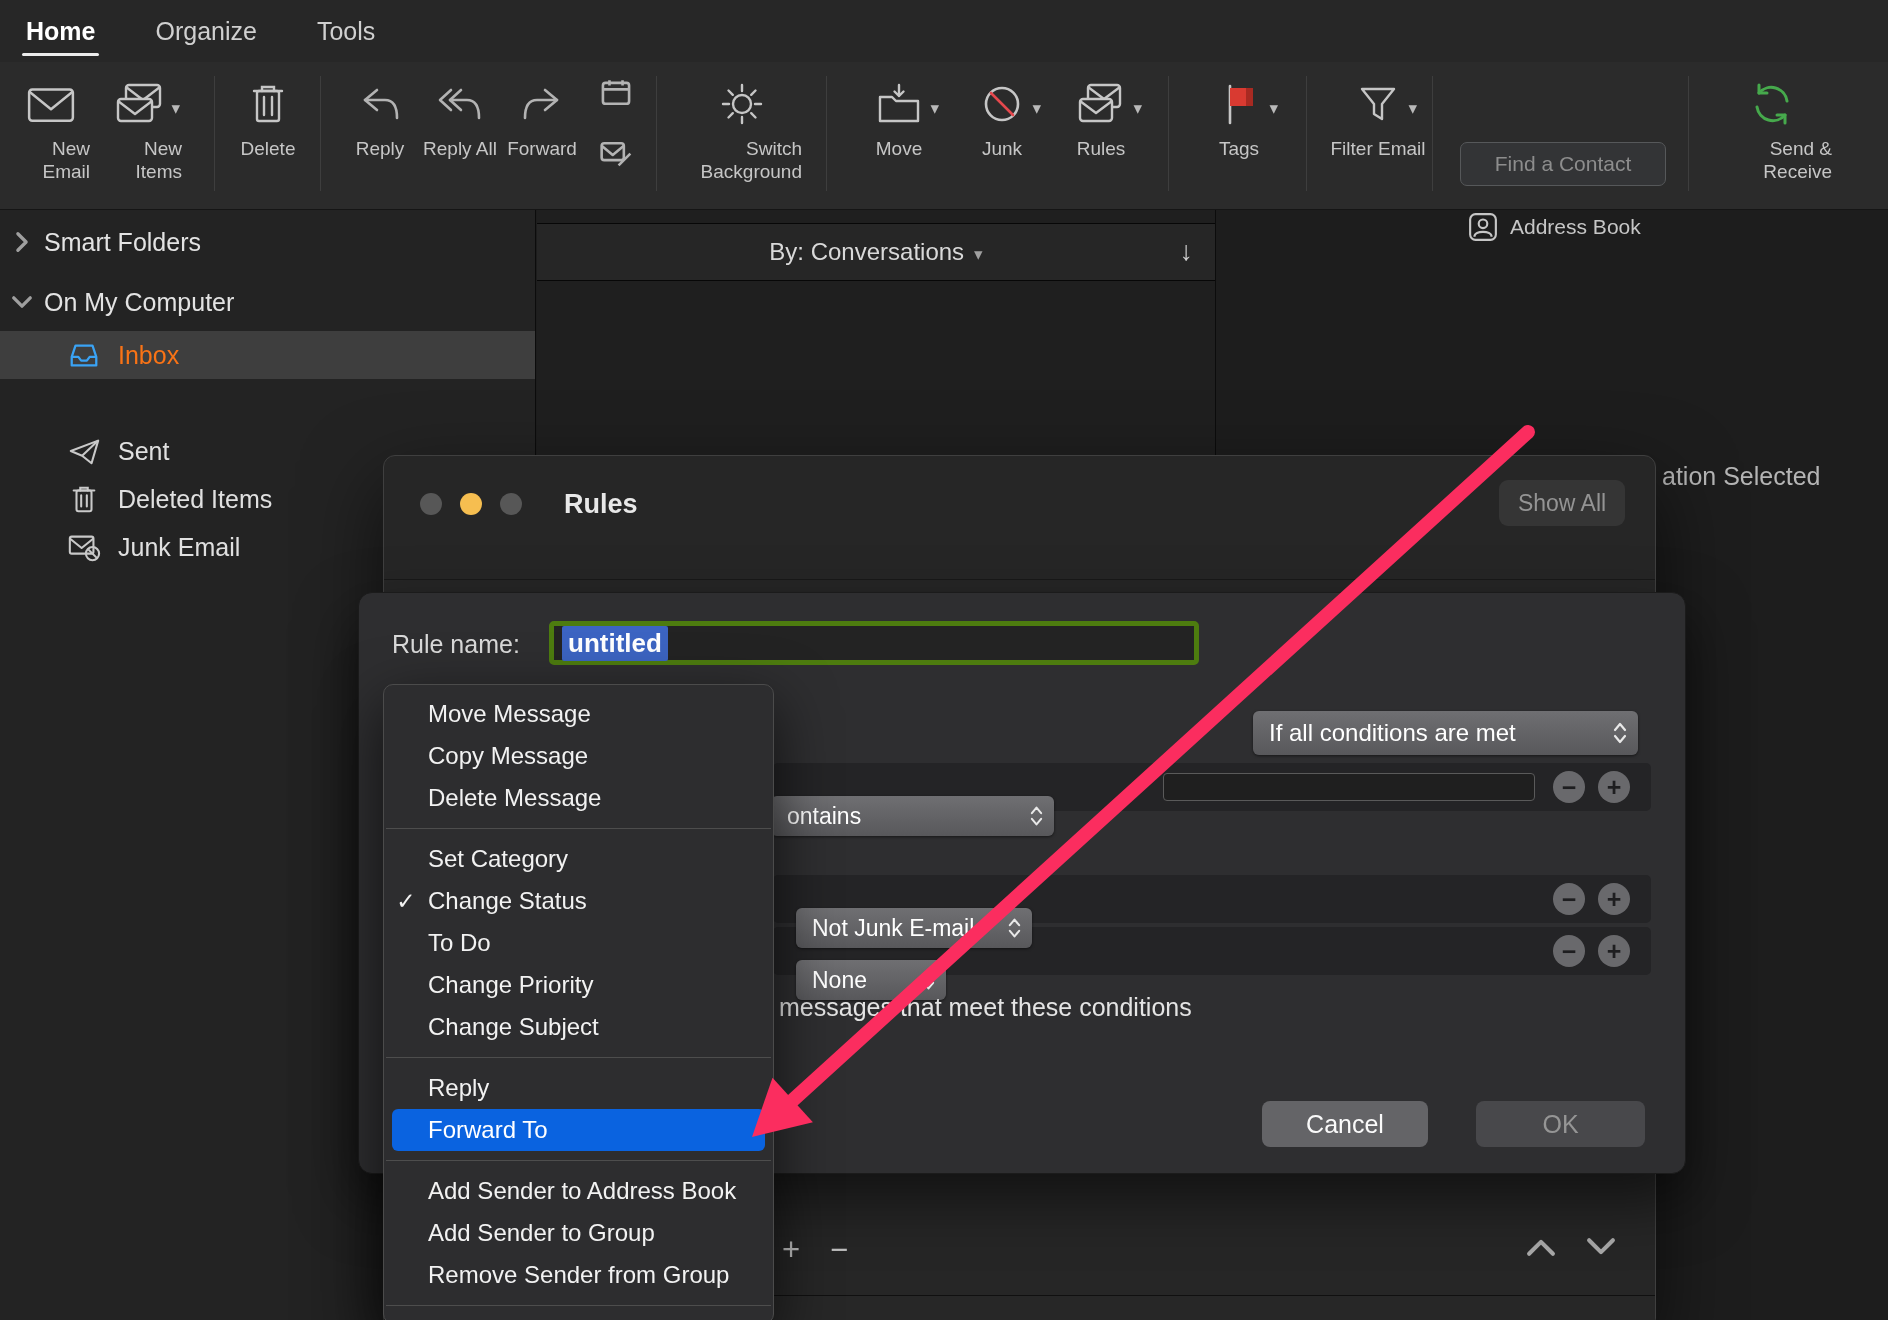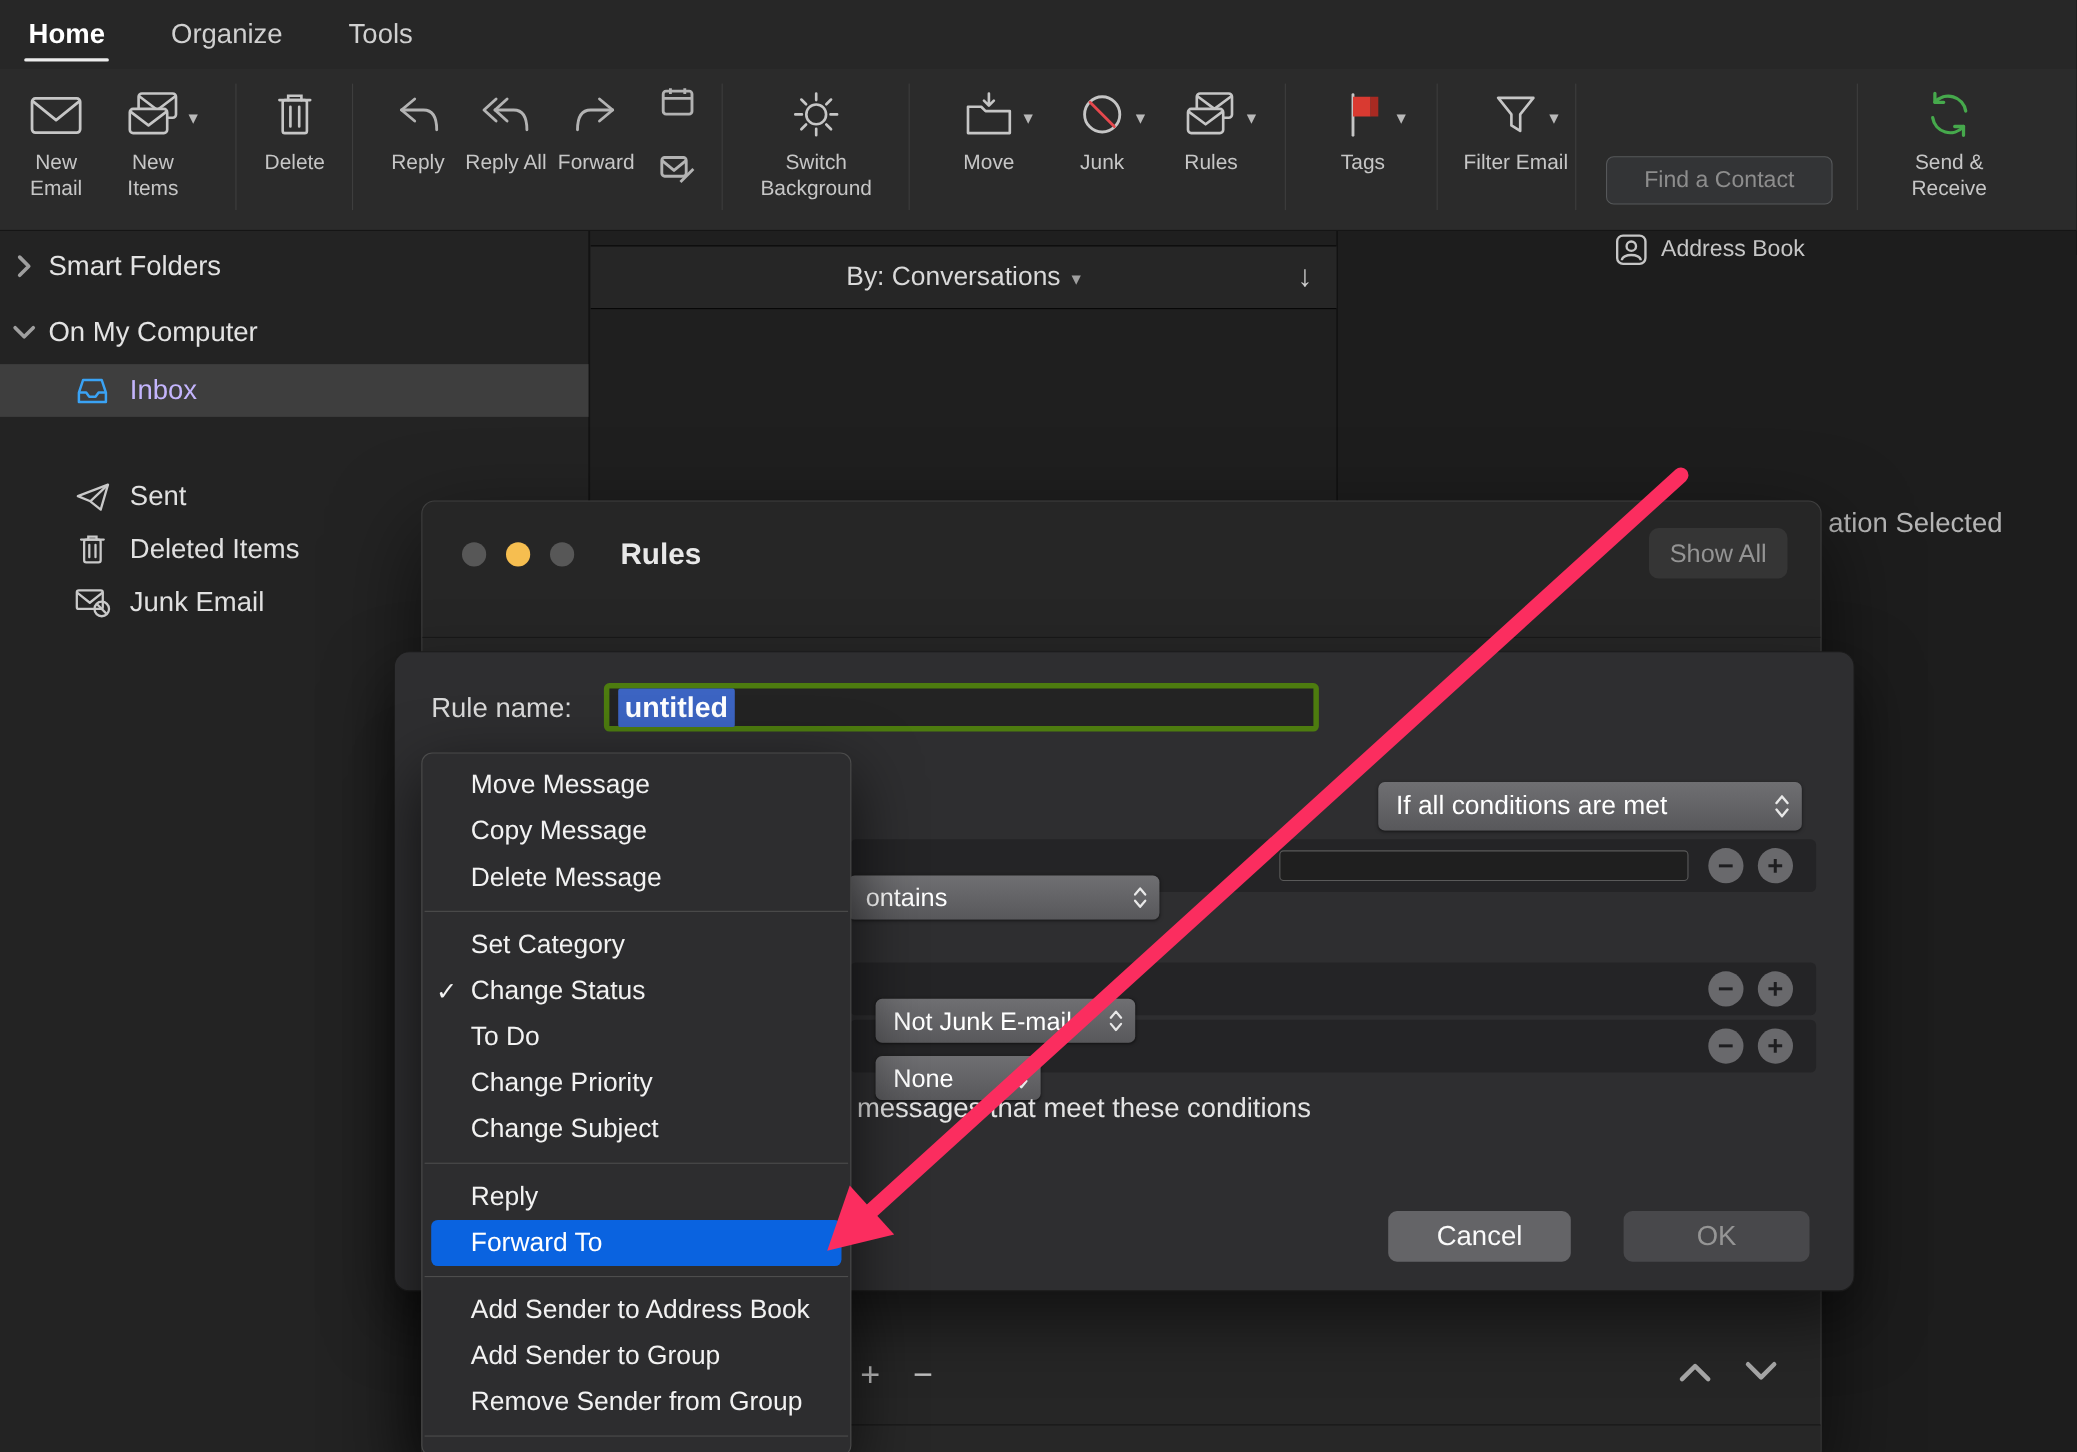--- a/index.html
+++ b/index.html
@@ -13,34 +13,34 @@
   .menubar{position:absolute;top:0;left:0;right:0;height:62px;background:#272727;
            display:flex;align-items:center;padding-left:22px;}
   .mitem{font-size:25px;color:#d0d0d0;margin-right:52px;position:relative;padding:12px 4px;text-align:right;}
   .mitem.active{color:#fff;font-weight:700;}
   .mitem.active::after{content:"";position:absolute;left:0;right:0;bottom:2px;height:3px;background:#ececec;border-radius:2px;}
 
   
   .toolbar{position:absolute;top:62px;left:0;right:0;height:148px;background:#2b2b2b;border-bottom:1px solid #151515;}
   .tbtn{position:absolute;top:12px;display:flex;flex-direction:column;align-items:center;}
   .ticon{height:60px;display:flex;align-items:center;justify-content:center;position:relative;}
-  .tlabel{font-size:19px;line-height:23px;color:#c6c6c6;text-align:center;margin-top:3px;white-space:pre-line;}
+  .tlabel{font-size:19px;line-height:23px;color:#c6c6c6;text-align:right;margin-top:3px;white-space:pre-line;}
   .tchev{position:absolute;top:24px;right:-16px;color:#b9b9b9;font-size:17px;}
   .tsep{position:absolute;top:14px;bottom:18px;width:1px;background:#3e3e3e;}
   .findbtn{position:absolute;left:1460px;top:80px;width:206px;height:44px;background:#333436;
            border:1px solid #56585a;border-radius:7px;display:flex;align-items:center;justify-content:center;
            color:#8d8d8d;font-size:21px;}
   .addrbook{position:absolute;left:1468px;top:150px;display:flex;align-items:center;gap:12px;color:#c6c6c6;font-size:21px;}
 
   
   .sidebar{position:absolute;top:210px;left:0;width:536px;bottom:0;background:#232323;border-right:1px solid #0c0c0c;}
   .sgroup{position:absolute;left:0;right:0;height:48px;display:flex;align-items:center;color:#e3e3e3;font-size:25px;}
   .disc{width:44px;display:flex;justify-content:center;}
   .folder{position:absolute;left:0;right:0;height:48px;display:flex;align-items:center;padding-left:66px;gap:16px;color:#e0e0e0;font-size:25px;}
-  .folder.selected{background:#3e3e3e;color:#c4b5fd;}
+  .folder.selected{background:#3e3e3e;color:#f97316;}
   .ficon{width:36px;display:flex;justify-content:center;}
 
   
   .listpane{position:absolute;left:537px;top:210px;width:679px;bottom:0;background:#1f1f1f;border-right:1px solid #0c0c0c;}
   .listheader{position:absolute;top:13px;left:0;right:0;height:58px;background:#262626;
               border-top:1px solid #070707;border-bottom:1px solid #070707;
               display:flex;align-items:center;justify-content:center;gap:10px;color:#d9d9d9;font-size:24px;}
   .sorticon{position:absolute;right:22px;top:12px;color:#cfcfcf;font-size:27px;}
   .hdrchev{color:#9f9f9f;font-size:17px;margin-top:4px;}
 

